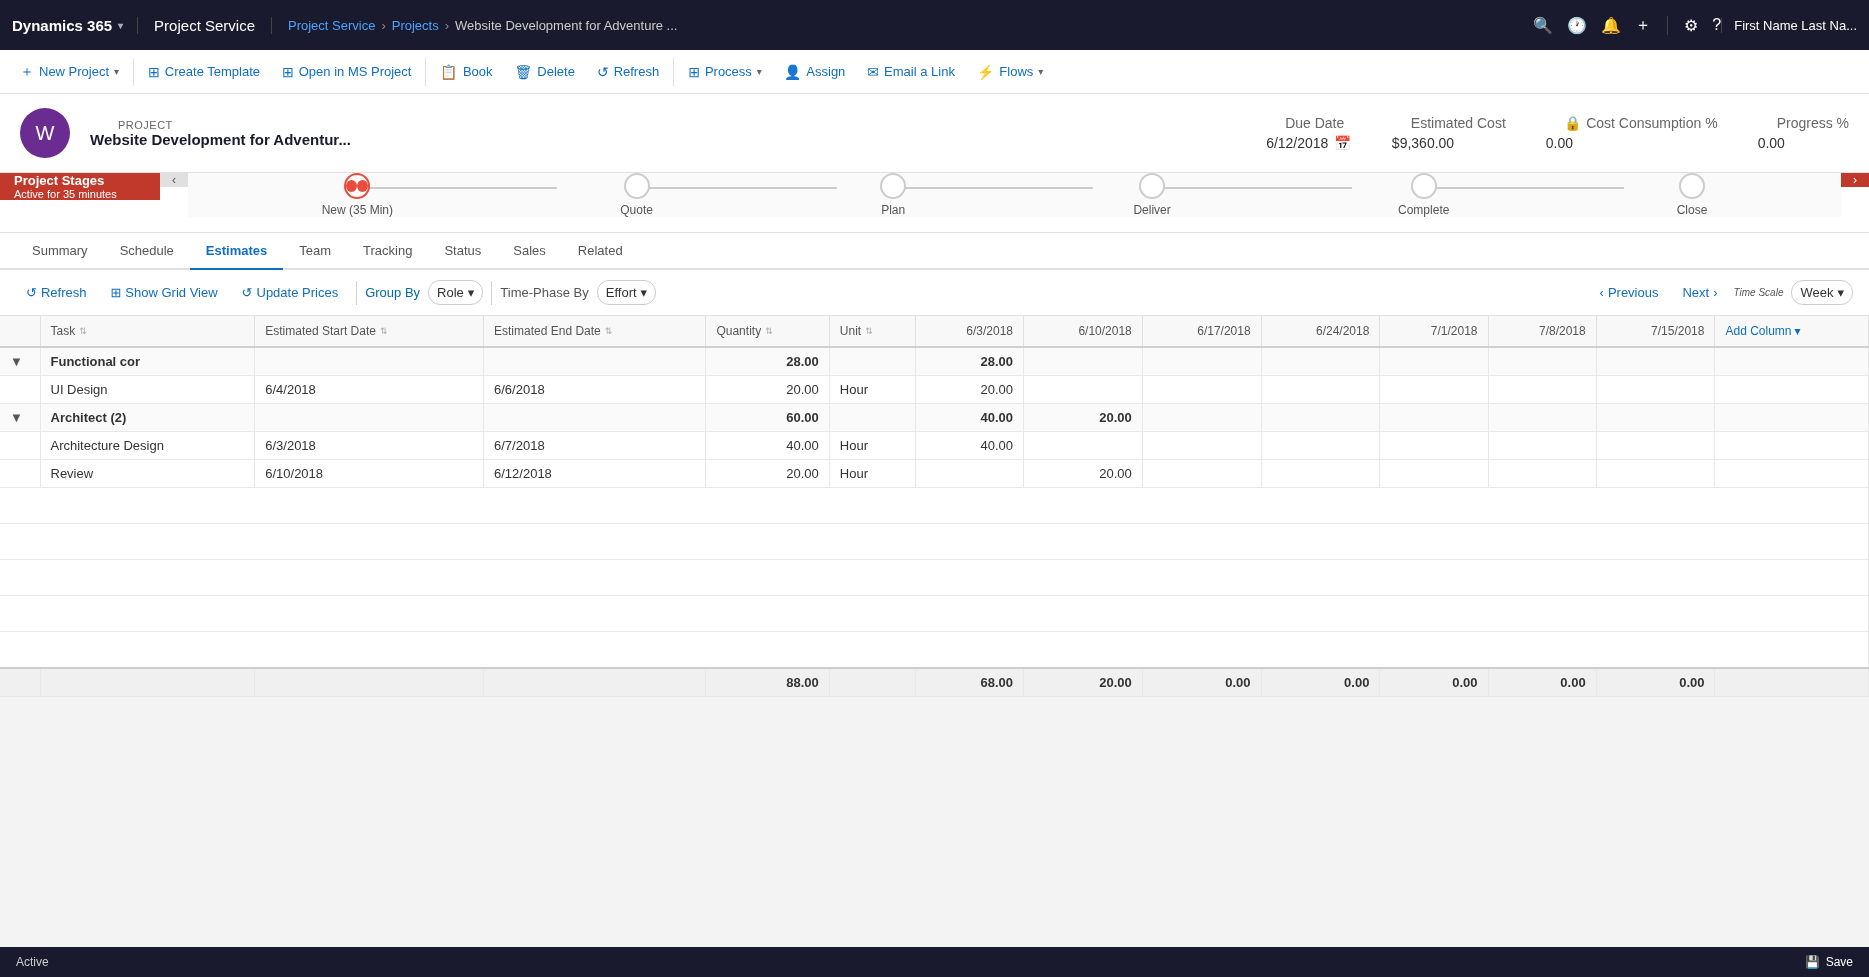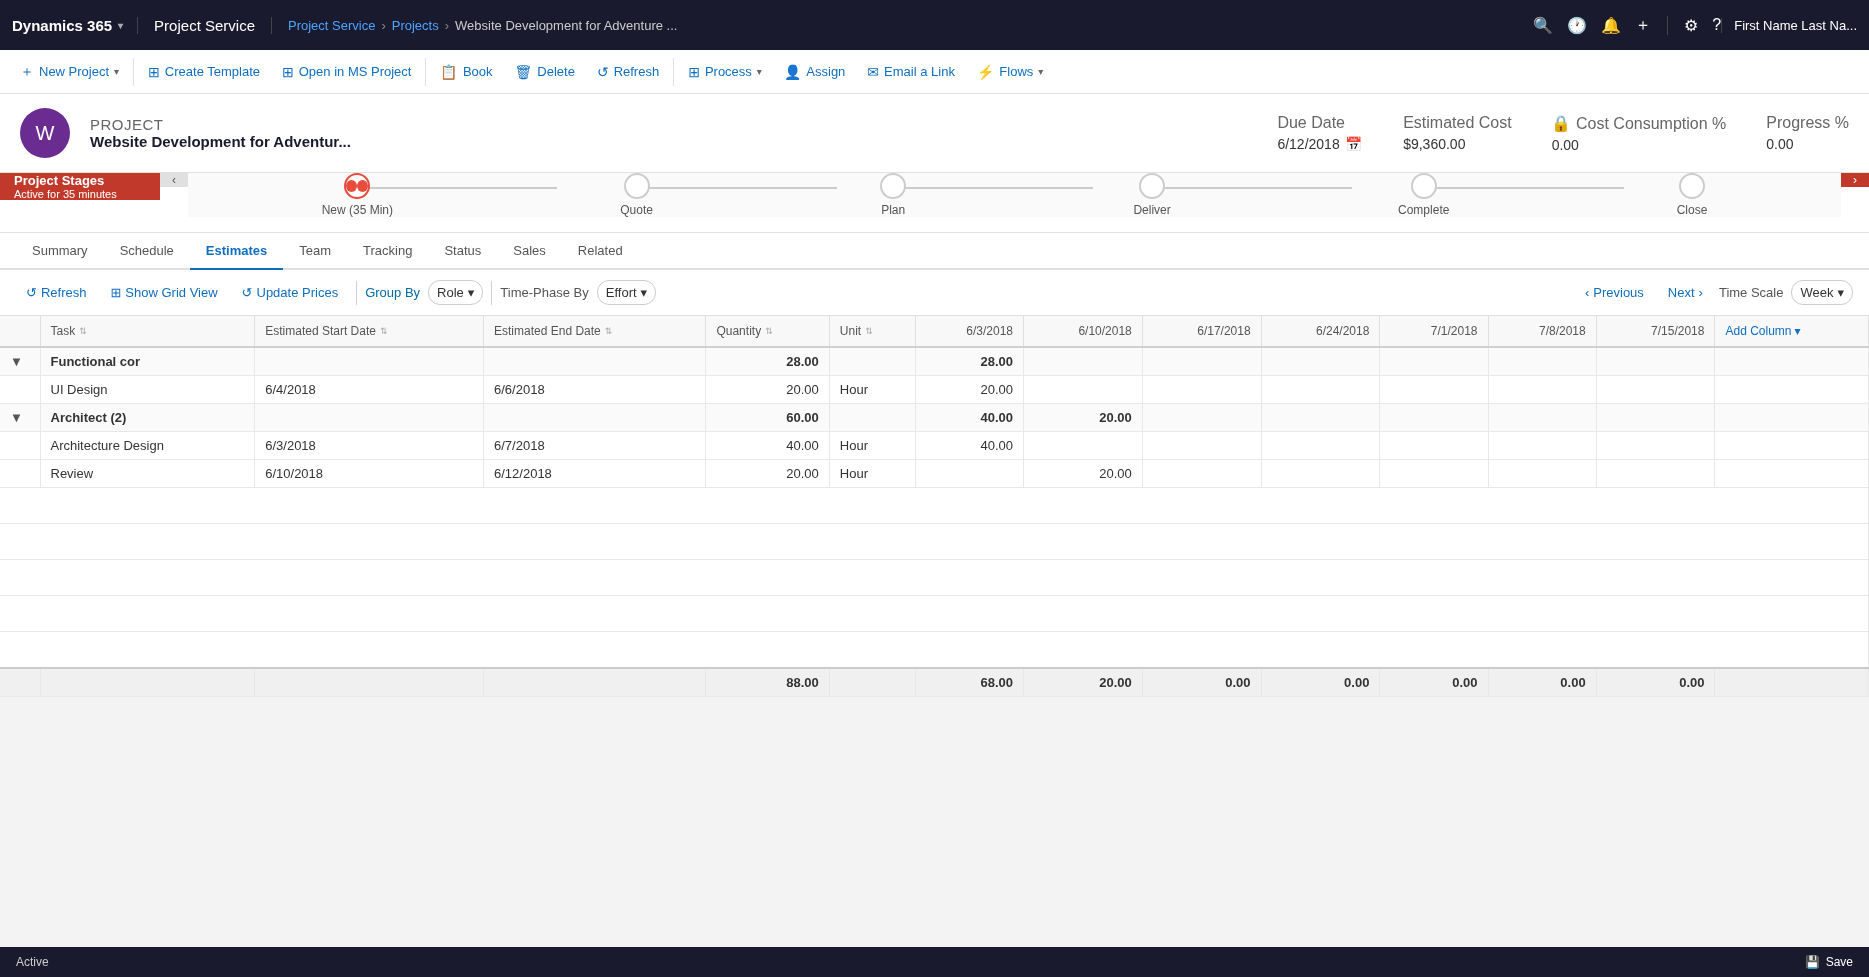--- a/index.html
+++ b/index.html
@@ -107,29 +107,29 @@
     }
     .project-icon {
       width: 50px; height: 50px;
       background: #6b2c91;
       border-radius: 50%;
       display: flex; align-items: center; justify-content: center;
       color: white; font-size: 20px;
       flex-shrink: 0;
     }
     .project-meta { flex: 1; }
-    .project-label { font-size: 15px; color: #666; text-transform: uppercase; letter-spacing: 0.5px; }
+    .project-label { font-size: 11px; color: #666; text-transform: uppercase; letter-spacing: 0.5px; margin-left: 28px; }
     .project-title { font-size: 15px; font-weight: 600; color: #1a1a2e; }
     .project-fields {
       display: flex;
       gap: 40px;
       align-items: flex-start;
     }
     .field-group { display: flex; flex-direction: column; gap: 4px; }
-    .field-label { font-size: 16px; color: #666; }
+    .field-label { font-size: 14px; color: #666; margin-left: 19px; }
     .field-value { font-size: 14px; color: #333; display: flex; align-items: center; gap: 6px; }
     .field-value .calendar-icon { color: #106ebe; cursor: pointer; }
 
     
     .stage-bar-container {
       background: #fff;
       display: flex;
       align-items: flex-start;
       border-bottom: 1px solid #e0e0e0;
       height: 60px;
@@ -241,21 +241,21 @@
     }
     .est-right {
       margin-left: auto;
       display: flex; align-items: center; gap: 8px;
     }
     .est-nav-btn {
       display: flex; align-items: center; gap: 4px;
       padding: 4px 8px; font-size: 13px; color: #106ebe;
       cursor: pointer; border: none; background: none;
     }
-    .time-scale-label { font-size: 13px; color: #555; }
+    .time-scale-label { font-size: 10px; color: #555; font-style: italic; }
 
     
     .grid-wrapper {
       background: #fff;
       overflow-x: auto;
     }
     .grid-table {
       width: 100%;
       border-collapse: collapse;
       min-width: 1400px;

